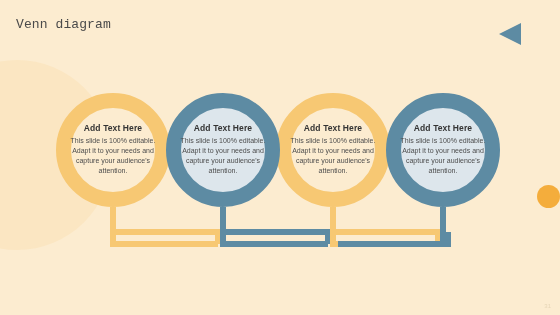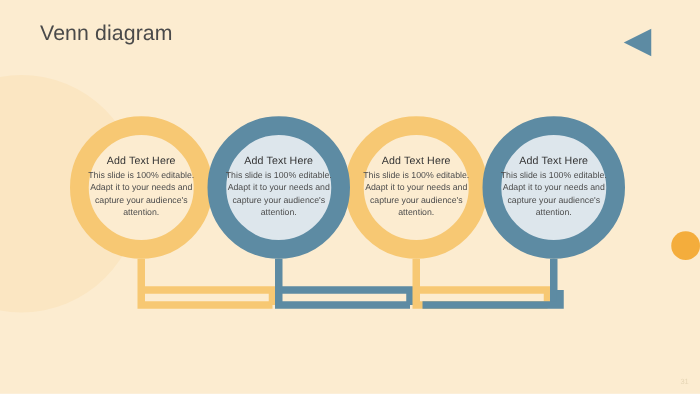--- a/index.html
+++ b/index.html
@@ -42,26 +42,27 @@
     top: 185px;
     width: 23px;
     height: 23px;
     border-radius: 50%;
     background: #f4ad3c;
   }
 
   
   #page-title {
     position: absolute;
-    left: 32px;
+    left: 16px;
     top: 17px;
-    font-size: 17px;
+    font-size: 13px;
     color: #4a4a4a;
     letter-spacing: 0.1px;
     white-space: nowrap;
+    font-family: Liberation Mono, monospace;
   }
 
   
   #nav-arrow {
     position: absolute;
     left: 497px;
     top: 22px;
     width: 26px;
     height: 24px;
   }
@@ -103,21 +104,21 @@
   .circle-content {
     position: absolute;
     left: 50%;
     top: 50%;
     transform: translate(-50%, -50%);
     width: 104px;
     text-align: center;
   }
   .circle-heading {
     font-size: 8.5px;
-    font-weight: normal;
+    font-weight: bold;
     color: #333333;
     margin-bottom: 3px;
     letter-spacing: 0.1px;
   }
   .circle-body {
     font-size: 7px;
     line-height: 1.45;
     color: #4d4d4d;
   }
 

